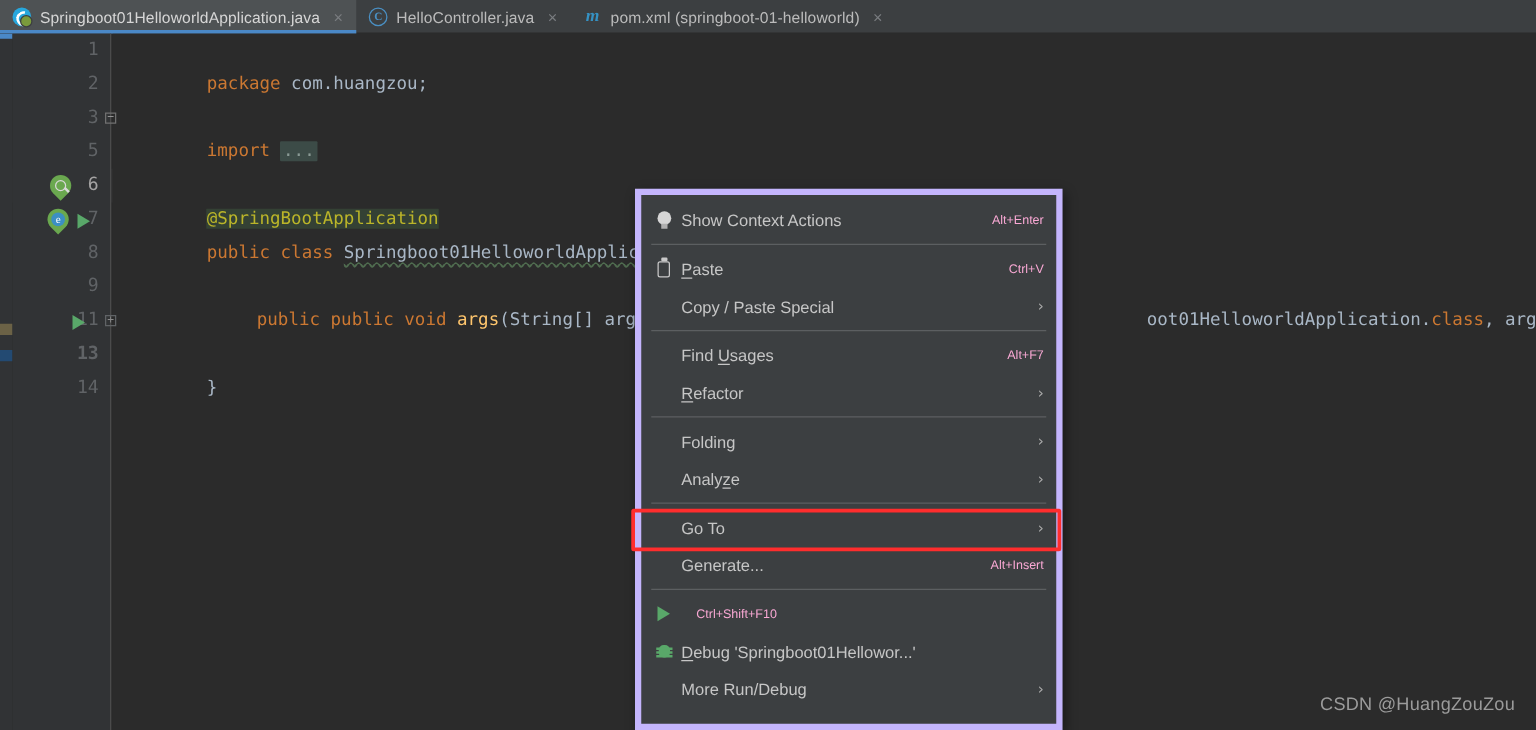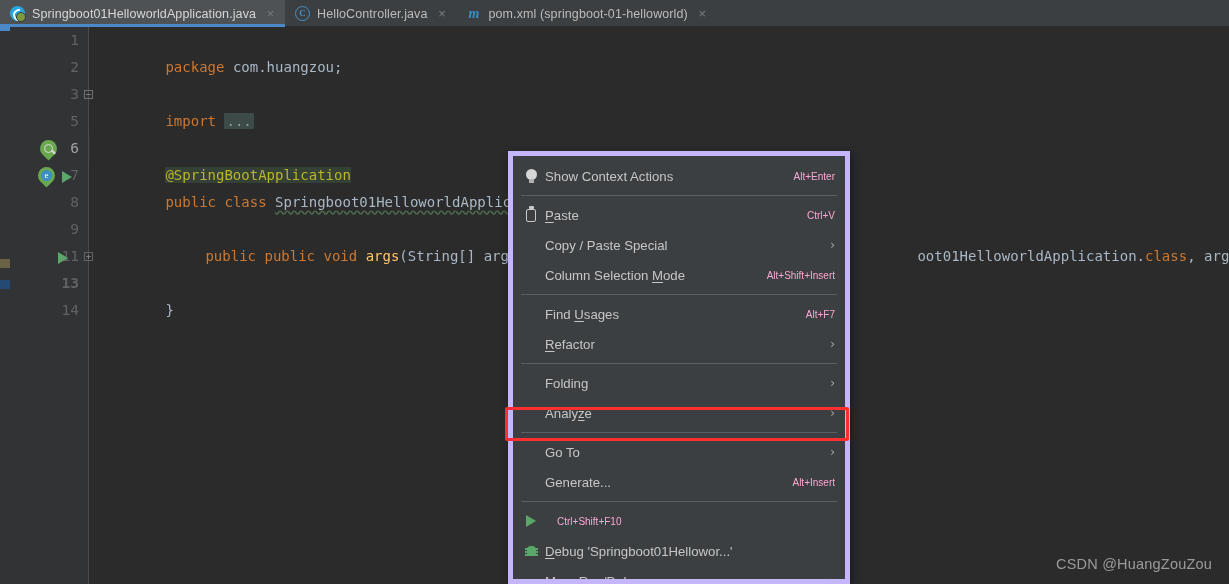--- a/index.html
+++ b/index.html
@@ -398,25 +398,20 @@
       <span class="mi-label"><u>P</u>aste</span>
       <span class="mi-accel">Ctrl+V</span>
     </div>
 
     <div class="mi">
       <span class="mi-icon"></span>
       <span class="mi-label">Copy / Paste Special</span>
       <span class="mi-arrow">›</span>
     </div>
 
-    <div class="mi">
-      <span class="mi-icon"></span>
-      <span class="mi-label">Column Selection <u>M</u>ode</span>
-      <span class="mi-accel">Alt+Shift+Insert</span>
-    </div>
     <div class="sep"></div>
 
     <div class="mi">
       <span class="mi-icon"></span>
       <span class="mi-label">Find <u>U</u>sages</span>
       <span class="mi-accel">Alt+F7</span>
     </div>
 
     <div class="mi">
       <span class="mi-icon"></span>

